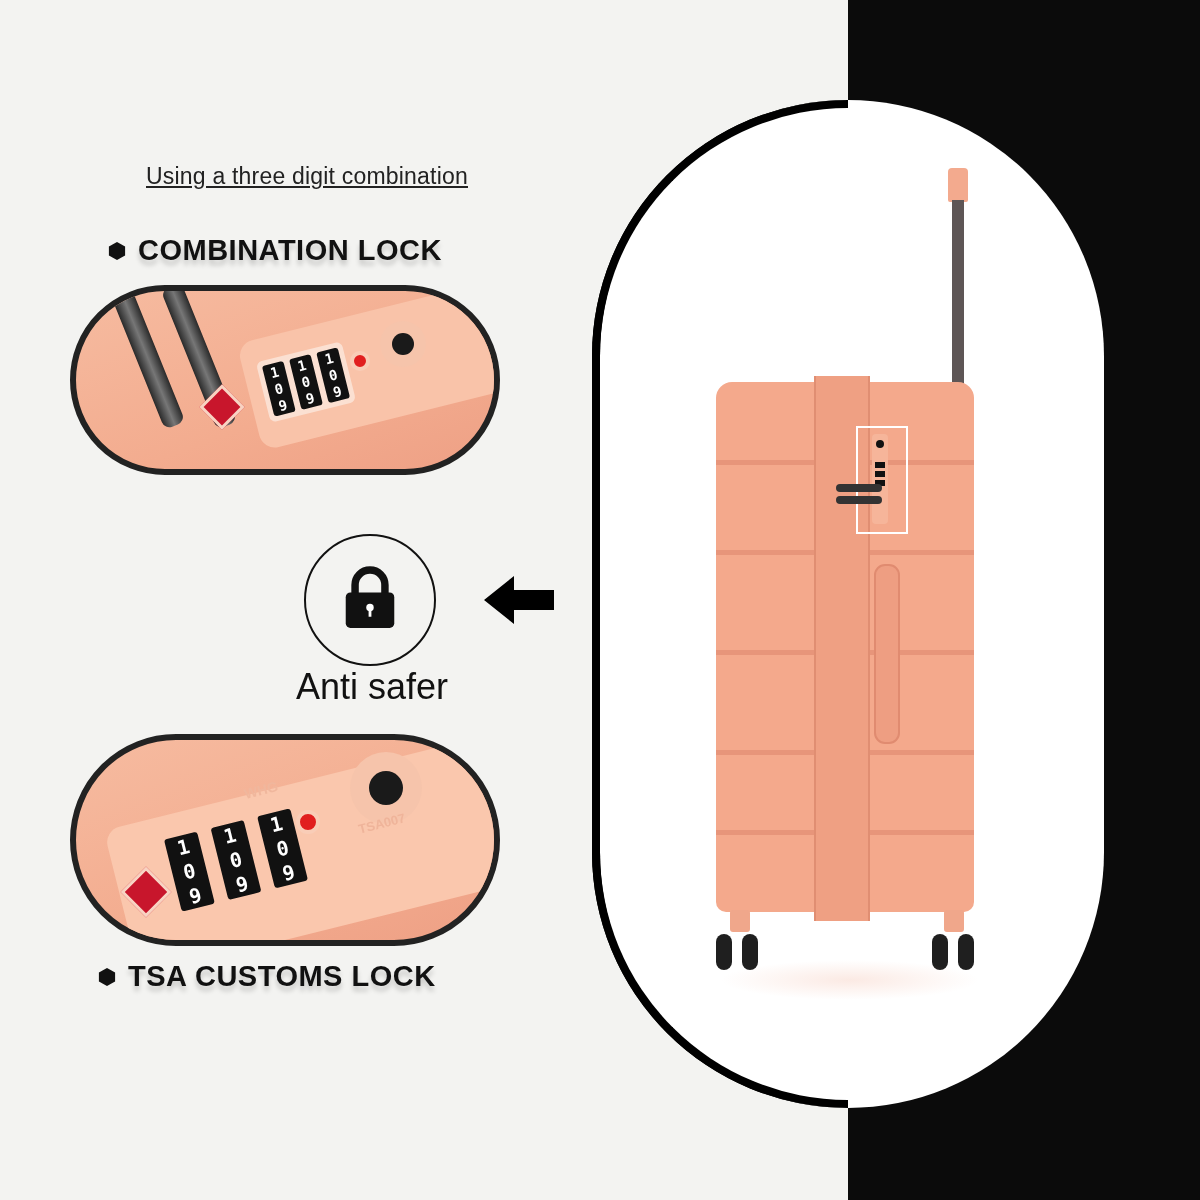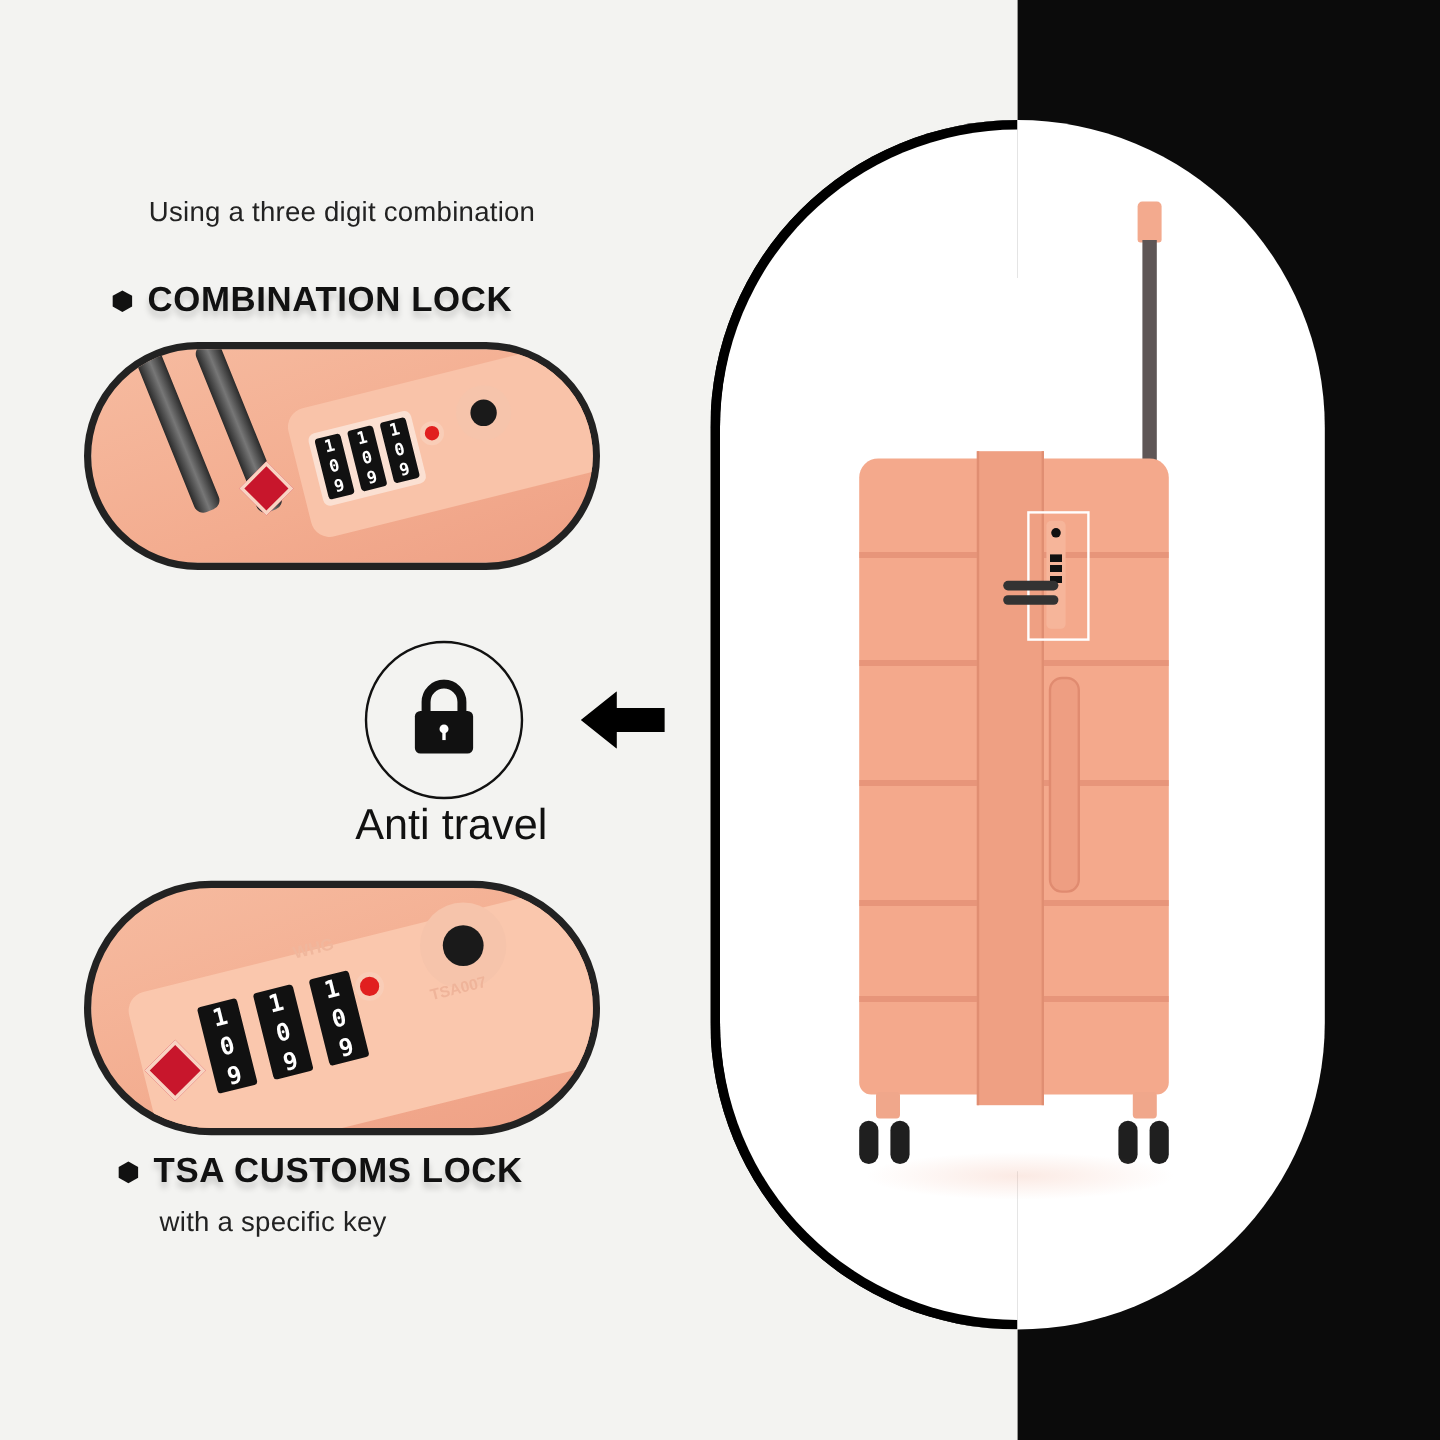--- a/index.html
+++ b/index.html
@@ -34,24 +34,24 @@
   .caster{position:absolute;width:20px;height:22px;background:#f0a78b;border-radius:3px;}
   .shadow-floor{position:absolute;left:720px;top:960px;width:260px;height:40px;background:radial-gradient(ellipse at center,rgba(240,170,145,0.25),rgba(255,255,255,0) 70%);}
 </style>
 </head>
 <body>
 
 <div class="bg-right"></div>
 <div class="pill"></div>
 <div class="pill-left-border"></div>
 
-<div class="desc" style="left:124px;top:160px;">
+<div class="desc" style="left:146px;top:160px;text-decoration:underline;">
   <div>Using a three digit combination</div>
 </div>
-<div class="heading" style="left:93px;top:234px;">
+<div class="heading" style="left:108px;top:234px;">
   <svg class="hex" viewBox="0 0 20 22">
       <polygon points="10,1 19,6 19,16 10,21 1,16 1,6" fill="#111"></polygon>
     </svg>
   <span>COMBINATION LOCK</span>
 </div>
 
 <div class="zoom-oval" style="left:70px;top:285px;width:430px;height:190px;">
   <div class="panel" style="left:170px;top:20px;width:260px;height:110px;transform:rotate(-14deg);"></div>
   <div class="zipper" style="left:60px;top:-10px;height:150px;transform:rotate(-22deg);"></div>
   <div class="zipper" style="left:112px;top:-10px;height:150px;transform:rotate(-22deg);"></div>
@@ -80,21 +80,21 @@
 </div>
 
 <div class="lock-circle">
   <svg viewBox="0 0 60 70" width="56" height="66" style="position:absolute;left:36px;top:30px;">
     <path d="M14 30 V20 a16 16 0 0 1 32 0 V30" fill="none" stroke="#111" stroke-width="8"></path>
     <rect x="4" y="28" width="52" height="38" rx="5" fill="#111"></rect>
     <circle cx="30" cy="44" r="4" fill="#fff"></circle>
     <rect x="28.5" y="44" width="3" height="10" fill="#fff"></rect>
   </svg>
 </div>
-<div class="anti-label">Anti travel</div>
+<div class="anti-label">Anti safer</div>
 <svg class="arrow" width="70" height="48" viewBox="0 0 70 48">
   <polygon points="0,24 30,0 30,14 70,14 70,34 30,34 30,48" fill="#000"></polygon>
 </svg>
 
 <div class="zoom-oval" style="left:70px;top:734px;width:430px;height:212px;">
   <div class="panel" style="left:40px;top:40px;width:400px;height:150px;transform:rotate(-14deg);background:#fac7ad;"></div>
   <div class="tsa-badge" style="left:52px;top:134px;width:30px;height:30px;"></div>
   <div class="dial-frame" style="left:90px;top:78px;transform:rotate(-14deg);background:transparent;gap:14px;">
     <div class="dial" style="width:34px;height:74px;font-size:20px;">
         <span>1</span>
@@ -120,21 +120,20 @@
   <div style="position:absolute;left:282px;top:76px;font-size:13px;color:#efb49a;font-weight:bold;transform:rotate(-14deg);">TSA007</div>
 </div>
 
 <div class="heading" style="left:98px;top:960px;">
   <svg class="hex" viewBox="0 0 20 22">
       <polygon points="10,1 19,6 19,16 10,21 1,16 1,6" fill="#111"></polygon>
     </svg>
   <span>TSA CUSTOMS LOCK</span>
 </div>
 <div class="desc" style="left:133px;top:1002px;">
-  <div>with a specific key</div>
 </div>
 
 <div class="handle-top"></div>
 <div class="handle-pole"></div>
 <div class="suitcase-body">
   <div class="ridge" style="top:78px;"></div>
   <div class="ridge" style="top:168px;"></div>
   <div class="ridge" style="top:268px;"></div>
   <div class="ridge" style="top:368px;"></div>
   <div class="ridge" style="top:448px;"></div>

